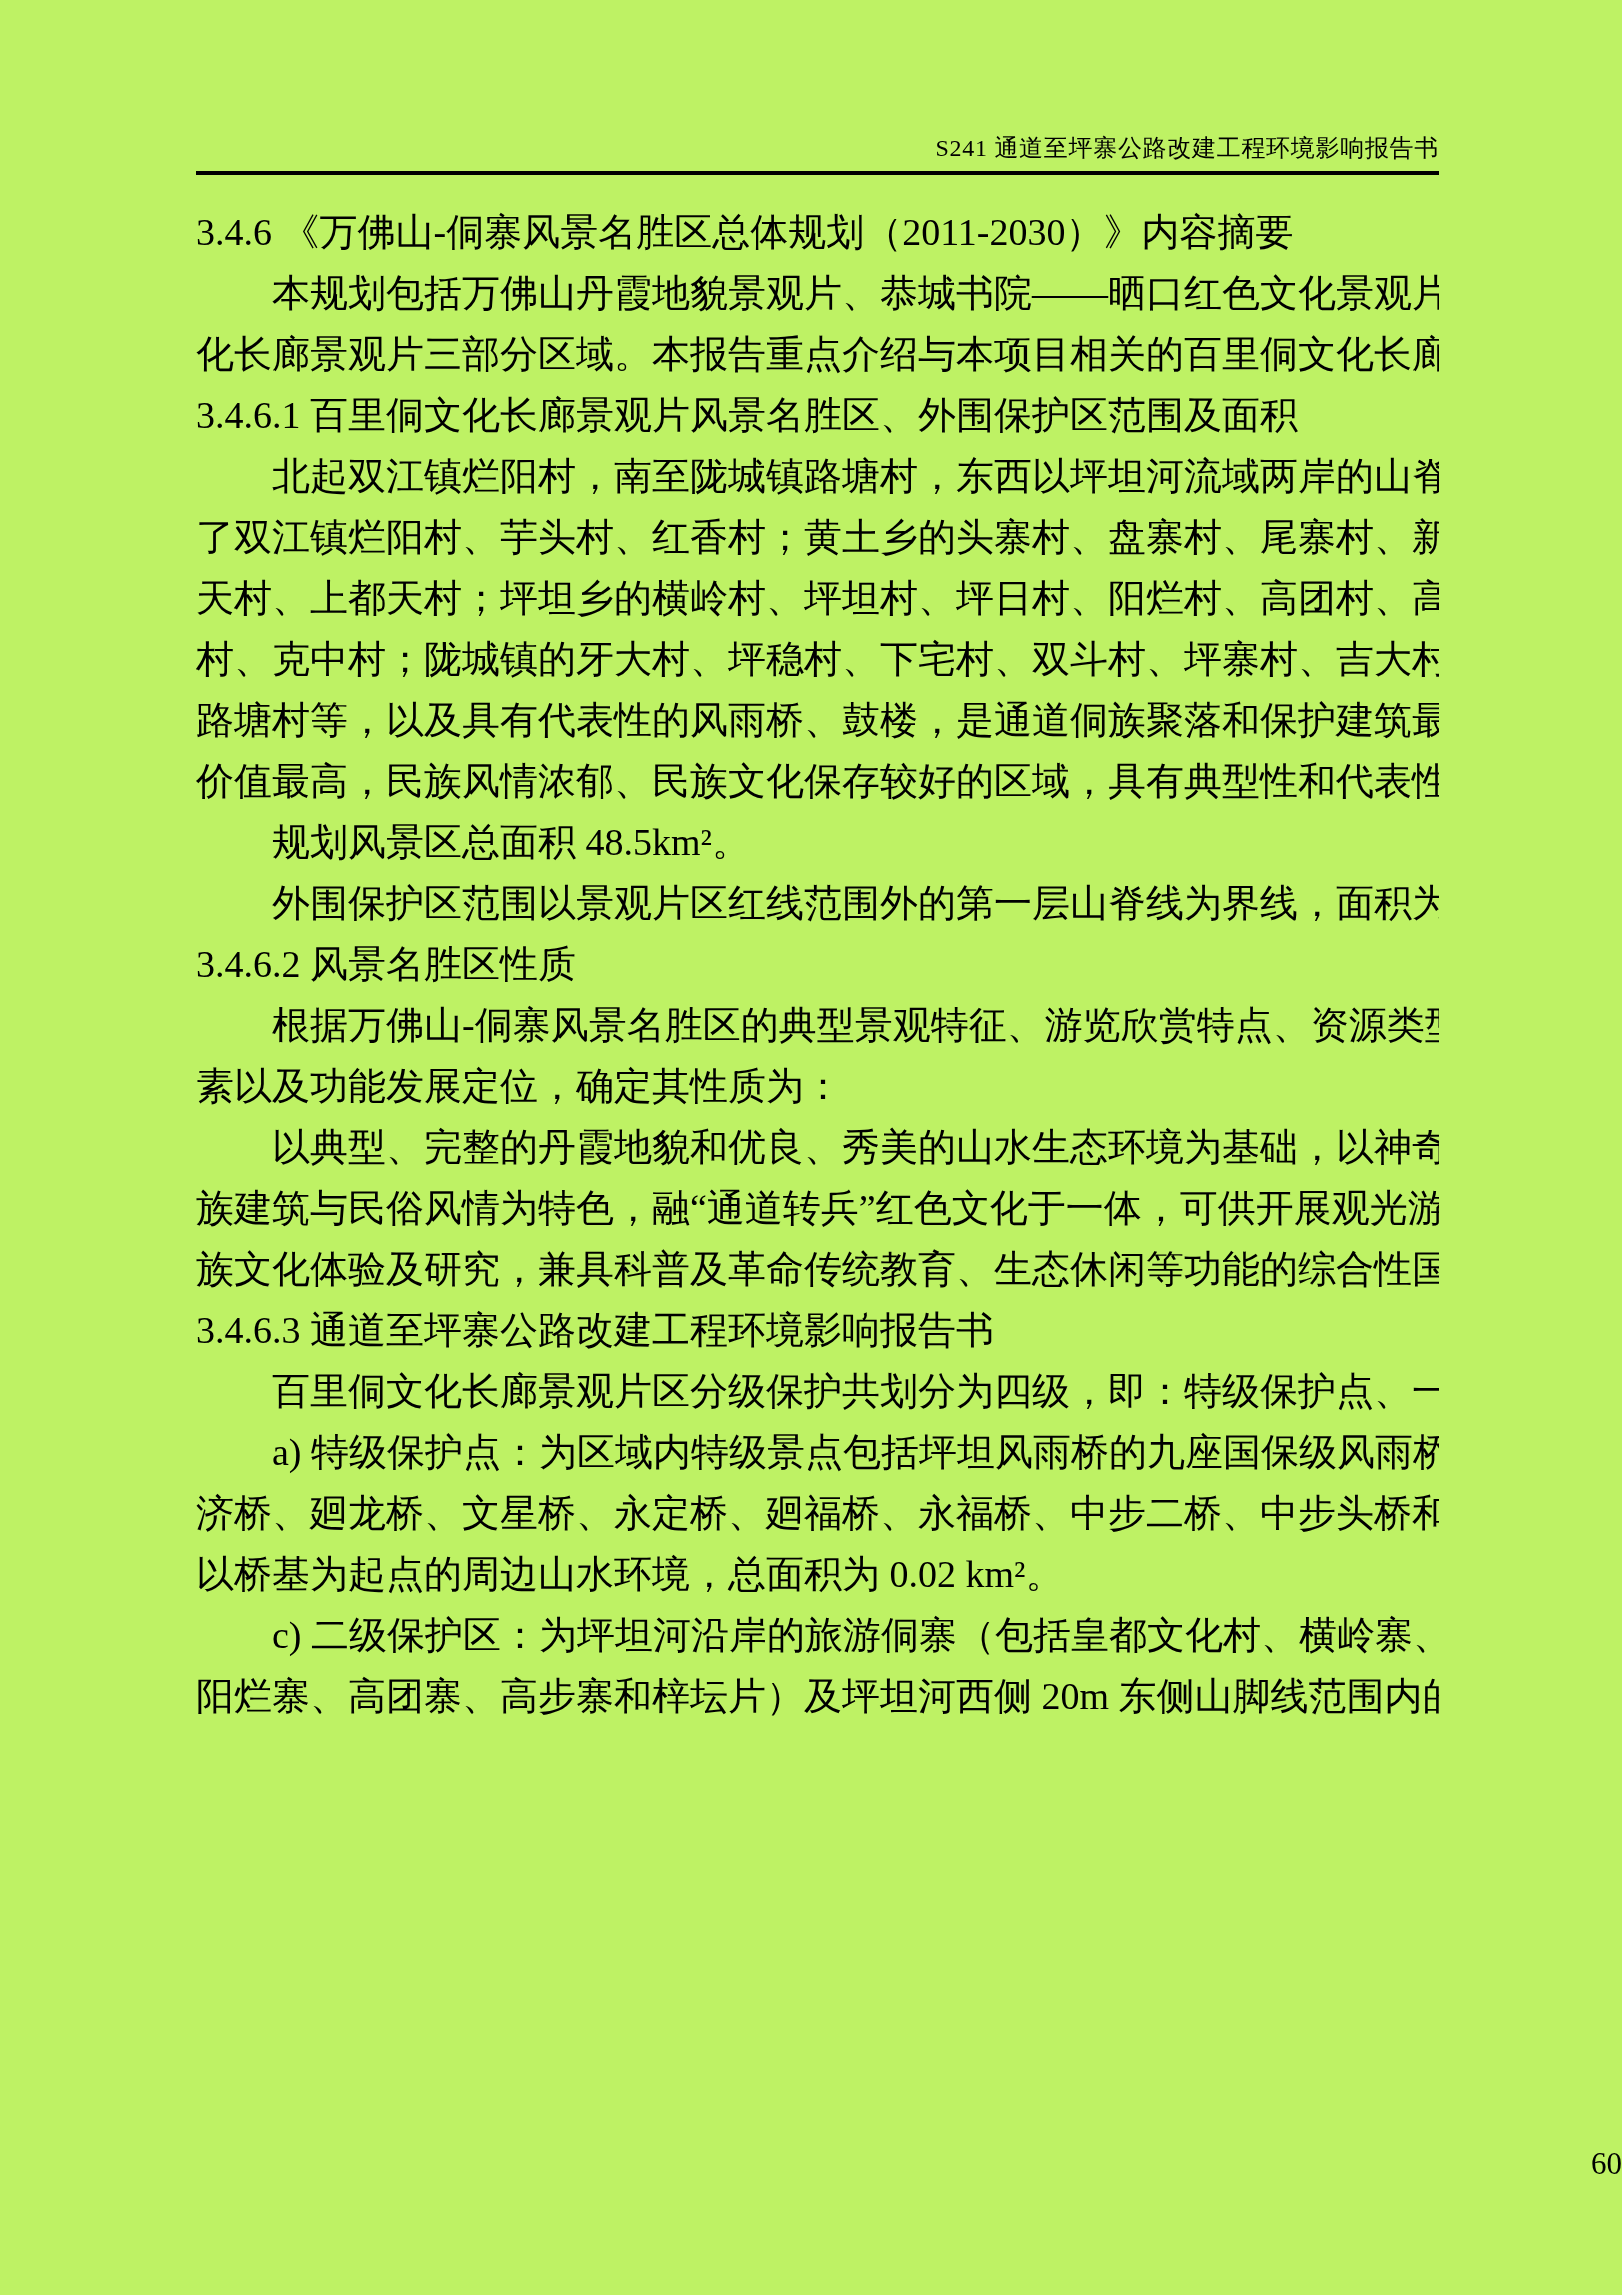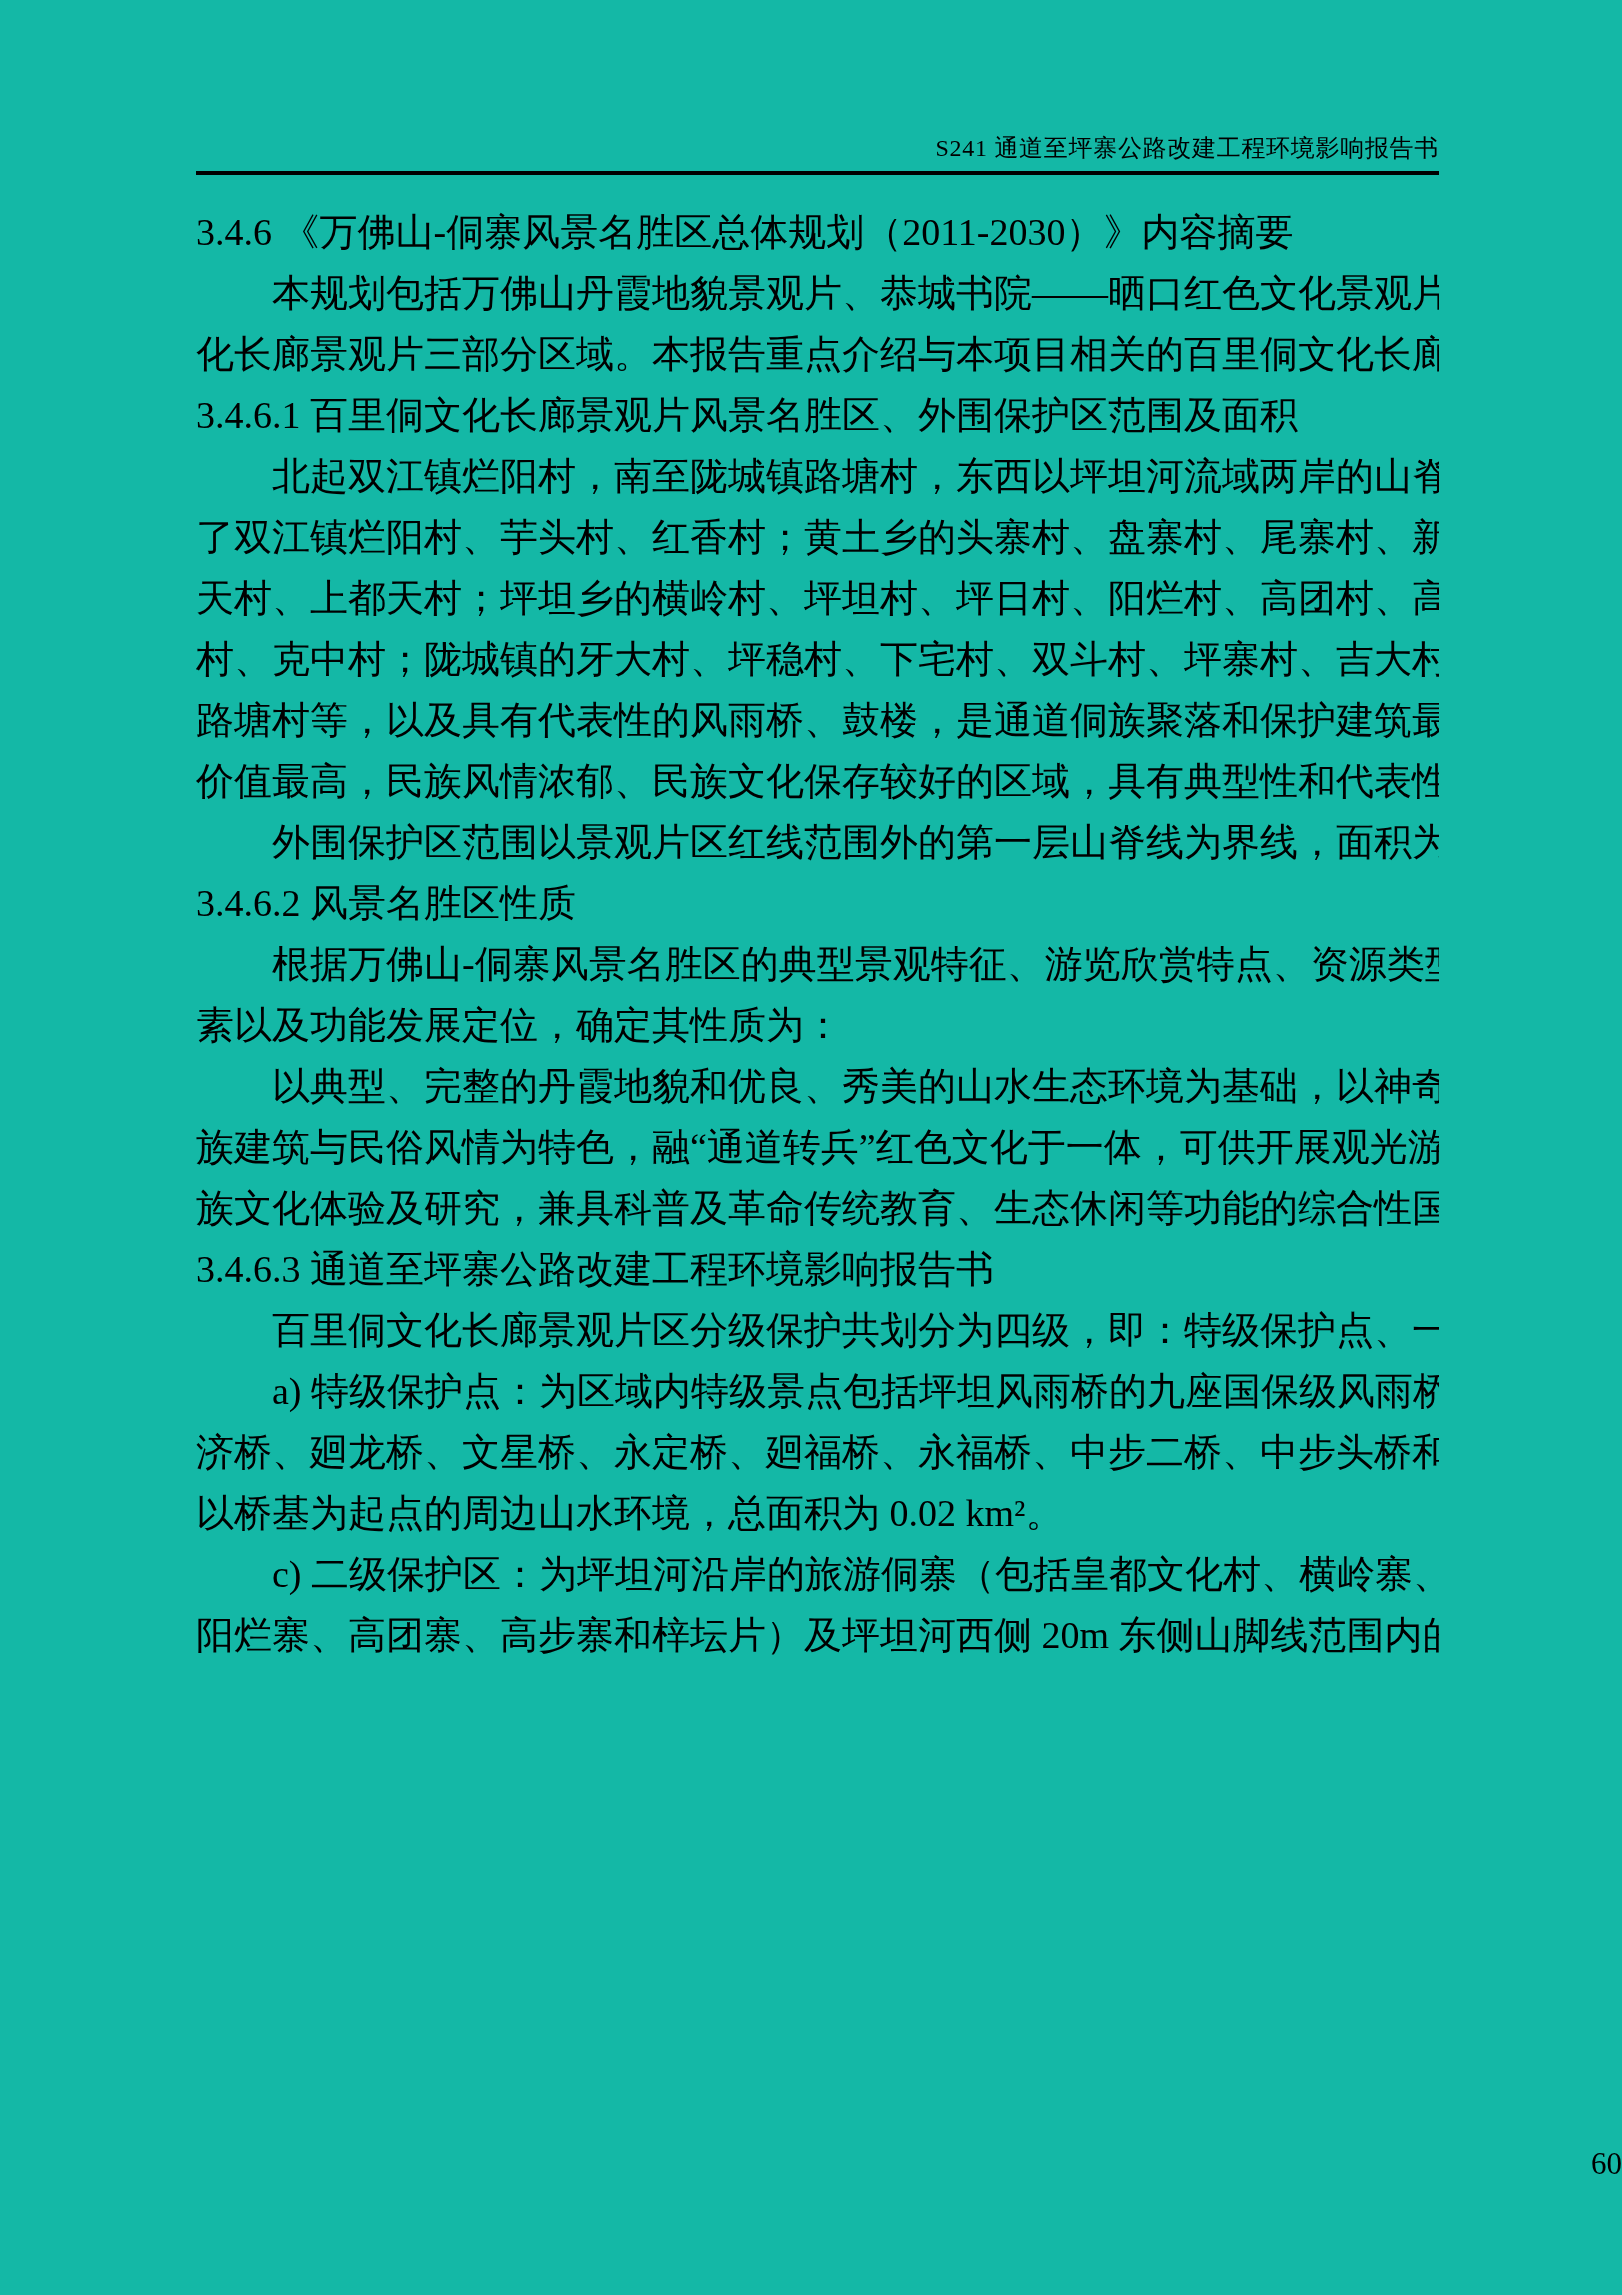--- a/index.html
+++ b/index.html
@@ -4,21 +4,21 @@
 <style>
   html, body {
     margin: 0;
     padding: 0;
     background: #ffffff;
   }
   .page {
     position: relative;
     width: 1622px;
     height: 2295px;
-    background: #14b8a6;
+    background: #bef264;
     color: #000000;
     font-family: "Liberation Serif", "DejaVu Serif", serif;
     overflow: hidden;
   }
   .header-title {
     position: absolute;
     top: 135px;
     right: 183px;
     font-size: 24px;
     line-height: 1.15;
@@ -86,20 +86,21 @@
       <div class="line heading">3.4.6  《万佛山-侗寨风景名胜区总体规划（2011-2030）》内容摘要</div>
       <div class="line first">本规划包括万佛山丹霞地貌景观片、恭城书院——晒口红色文化景观片、百里侗文</div>
       <div class="line end">化长廊景观片三部分区域。本报告重点介绍与本项目相关的百里侗文化长廊景观片。</div>
       <div class="line heading">3.4.6.1  百里侗文化长廊景观片风景名胜区、外围保护区范围及面积</div>
       <div class="line first">北起双江镇烂阳村，南至陇城镇路塘村，东西以坪坦河流域两岸的山脊为界，包含</div>
       <div class="line full">了双江镇烂阳村、芋头村、红香村；黄土乡的头寨村、盘寨村、尾寨村、新寨村、下都</div>
       <div class="line full">天村、上都天村；坪坦乡的横岭村、坪坦村、坪日村、阳烂村、高团村、高升村、高上</div>
       <div class="line full">村、克中村；陇城镇的牙大村、坪稳村、下宅村、双斗村、坪寨村、吉大村、中步村、</div>
       <div class="line full">路塘村等，以及具有代表性的风雨桥、鼓楼，是通道侗族聚落和保护建筑最集中、观赏</div>
       <div class="line end">价值最高，民族风情浓郁、民族文化保存较好的区域，具有典型性和代表性。</div>
+      <div class="line single">规划风景区总面积 48.5km²。</div>
       <div class="line single">外围保护区范围以景观片区红线范围外的第一层山脊线为界线，面积为 25.0km²。</div>
       <div class="line heading">3.4.6.2  风景名胜区性质</div>
       <div class="line first">根据万佛山-侗寨风景名胜区的典型景观特征、游览欣赏特点、资源类型、区位因</div>
       <div class="line end">素以及功能发展定位，确定其性质为：</div>
       <div class="line first">以典型、完整的丹霞地貌和优良、秀美的山水生态环境为基础，以神奇、独特的侗</div>
       <div class="line full">族建筑与民俗风情为特色，融“通道转兵”红色文化于一体，可供开展观光游览、侗民</div>
       <div class="line full">族文化体验及研究，兼具科普及革命传统教育、生态休闲等功能的综合性国家级风景名</div>
       <div class="line heading">3.4.6.3  通道至坪寨公路改建工程环境影响报告书</div>
       <div class="line first">百里侗文化长廊景观片区分级保护共划分为四级，即：特级保护点、一级保护区、</div>
       <div class="line first">a) 特级保护点：为区域内特级景点包括坪坦风雨桥的九座国保级风雨桥，包括普</div>

